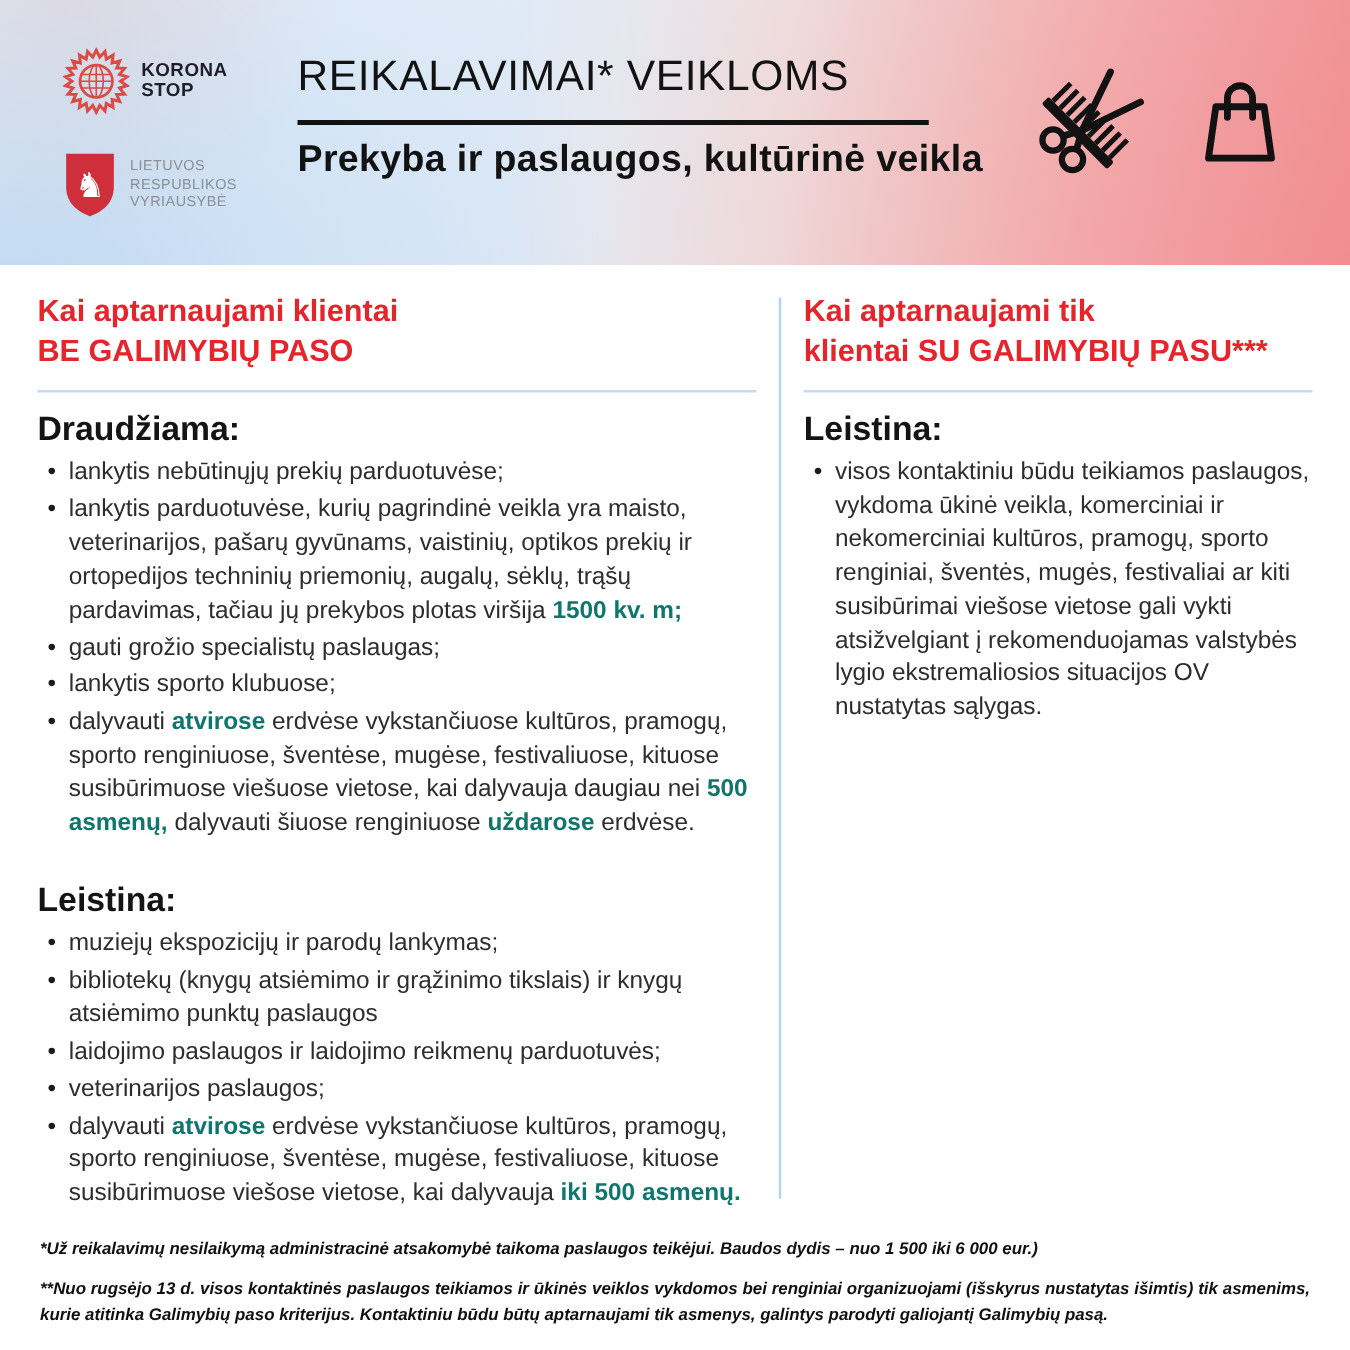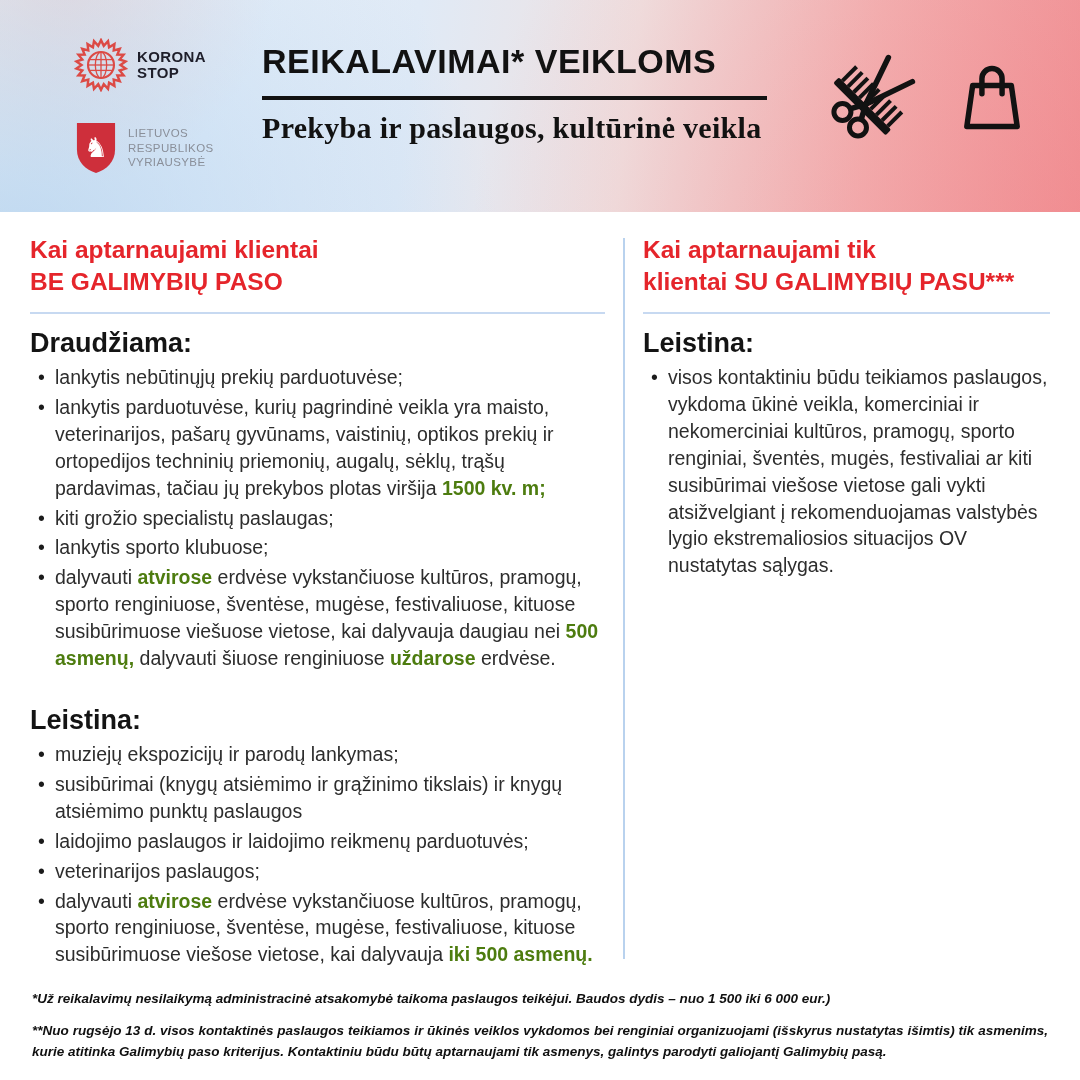--- a/index.html
+++ b/index.html
@@ -13,44 +13,44 @@
   
   .hero{
     position:relative;height:212px;flex:0 0 auto;
     background:
       radial-gradient(circle at 100% 120%, rgba(240,118,124,.40), transparent 55%),
       radial-gradient(circle at 0% 135%, rgba(168,205,240,.75), transparent 45%),
       radial-gradient(circle at 6% -10%, rgba(244,196,190,.45), transparent 20%),
       linear-gradient(97deg,#f6f4f2 0%,#e9f0f8 20%,#e0eaf6 38%,#efe2e2 58%,#f3b9b9 80%,#f19b9e 100%);
     display:flex;
   }
-  .logos{width:188px;padding-left:50px;flex:0 0 auto;margin-left:24px;}
+  .logos{width:188px;padding-left:50px;flex:0 0 auto;}
   .korona{display:flex;align-items:center;gap:9px;margin-top:38px;}
   .korona-text{font-weight:bold;font-size:15px;line-height:1.08;letter-spacing:.4px;color:#1e1e2a;}
   .govt{display:flex;align-items:center;gap:10px;margin-top:28px;}
   .govt-text{font-size:11.5px;line-height:1.3;letter-spacing:.4px;color:#8a8f99;}
   .titleblock{margin-top:40px;flex:0 0 auto;}
-  .title div{font-size:34px;font-weight:bold;letter-spacing:.5px;color:#121212;line-height:1.27;}
+  .title div{font-size:34px;font-weight:normal;letter-spacing:.5px;color:#121212;line-height:1.27;}
   .rule{width:505px;height:3.5px;background:#121212;margin:13px 0 11px;}
-  .subtitle{font-size:30px;font-weight:bold;color:#121212;letter-spacing:.3px;font-family:Liberation Serif, serif;}
+  .subtitle{font-size:30px;font-weight:bold;color:#121212;letter-spacing:.3px;}
   .hero-icons{position:absolute;right:46px;top:50px;display:flex;gap:30px;align-items:flex-start;}
 
   
   .main{flex:1 1 auto;display:flex;padding:22px 30px 0;justify-content:flex-end;}
   .col{display:flex;flex-direction:column;}
   .col.left{width:575px;flex:0 0 auto;}
   .col.right{flex:1 1 auto;}
   .vdiv{width:2px;background:#b9d2ee;margin:4px 18px 12px;align-self:stretch;flex:0 0 auto;}
   .col-heading{color:#e5252b;font-weight:bold;font-size:24.5px;line-height:1.32;height:66px;}
   .hdiv{height:2px;background:#c7d9f1;margin:12px 0 14px;flex:0 0 auto;}
   .sec-label{font-size:27px;font-weight:bold;color:#141414;margin:0 0 5px;}
   ul.blist{margin:0;padding:0;list-style:none;}
   ul.blist li{position:relative;padding-left:25px;font-size:19.5px;line-height:1.38;color:#2d2d2d;margin-bottom:3px;}
   ul.blist li::before{content:"•";position:absolute;left:8px;top:0;color:#1b1b1b;}
-  ul.blist b{color:#4d7c0f;}
+  ul.blist b{color:#0f766e;}
   .sec + .sec{margin-top:30px;}
 
   
   .footnotes{flex:0 0 auto;padding:6px 20px 10px;}
   .footnotes p{margin:12px;font-size:13.5px;line-height:1.5;font-weight:bold;font-style:italic;color:#101010;text-align:justify;}
 
   svg{display:block;}
 </style>
 </head>
 <body>
@@ -135,30 +135,30 @@
       <div class="col-heading">
         <div>Kai aptarnaujami klientai</div>
         <div>BE GALIMYBIŲ PASO</div>
       </div>
       <div class="hdiv"></div>
       <div class="sec">
         <p class="sec-label">Draudžiama:</p>
         <ul class="blist">
             <li><span>lankytis nebūtinųjų prekių parduotuvėse;</span></li>
             <li><span>lankytis parduotuvėse, kurių pagrindinė veikla yra maisto, veterinarijos, pašarų gyvūnams, vaistinių, optikos prekių ir ortopedijos techninių priemonių, augalų, sėklų, trąšų pardavimas, tačiau jų prekybos plotas viršija </span><b>1500 kv. m;</b></li>
-            <li><span>kiti grožio specialistų paslaugas;</span></li>
+            <li><span>gauti grožio specialistų paslaugas;</span></li>
             <li><span>lankytis sporto klubuose;</span></li>
             <li><span>dalyvauti </span><b>atvirose</b><span> erdvėse vykstančiuose kultūros, pramogų, sporto renginiuose, šventėse, mugėse, festivaliuose, kituose susibūrimuose viešuose vietose, kai dalyvauja daugiau nei </span><b>500 asmenų,</b><span> dalyvauti šiuose renginiuose </span><b>uždarose</b><span> erdvėse.</span></li>
           </ul>
       </div>
       <div class="sec">
         <p class="sec-label">Leistina:</p>
         <ul class="blist">
             <li><span>muziejų ekspozicijų ir parodų lankymas;</span></li>
-            <li><span>susibūrimai (knygų atsiėmimo ir grąžinimo tikslais) ir knygų atsiėmimo punktų paslaugos</span></li>
+            <li><span>bibliotekų (knygų atsiėmimo ir grąžinimo tikslais) ir knygų atsiėmimo punktų paslaugos</span></li>
             <li><span>laidojimo paslaugos ir laidojimo reikmenų parduotuvės;</span></li>
             <li><span>veterinarijos paslaugos;</span></li>
             <li><span>dalyvauti </span><b>atvirose</b><span> erdvėse vykstančiuose kultūros, pramogų, sporto renginiuose, šventėse, mugėse, festivaliuose, kituose susibūrimuose viešose vietose, kai dalyvauja </span><b>iki 500 asmenų.</b></li>
           </ul>
       </div>
     </section>
 
     <div class="vdiv"></div>
 
     <section class="col right">

